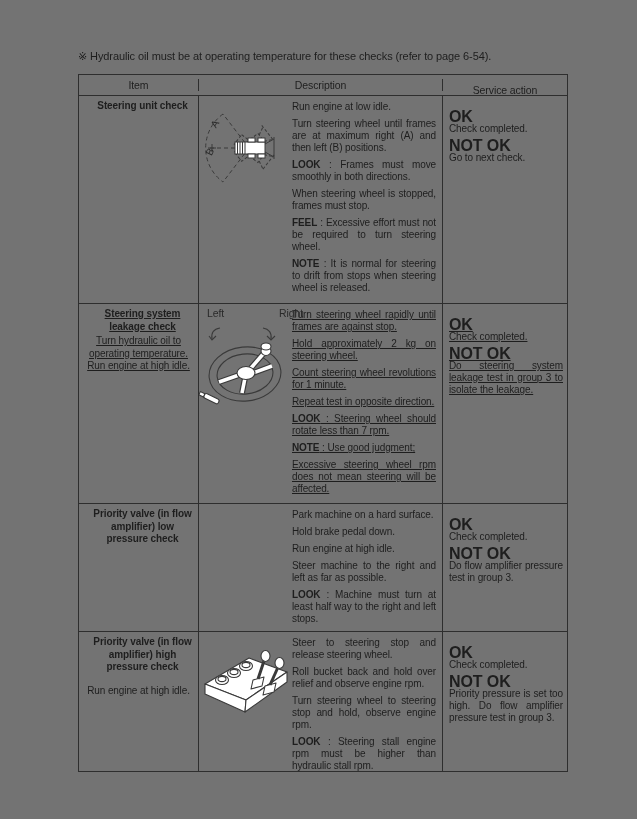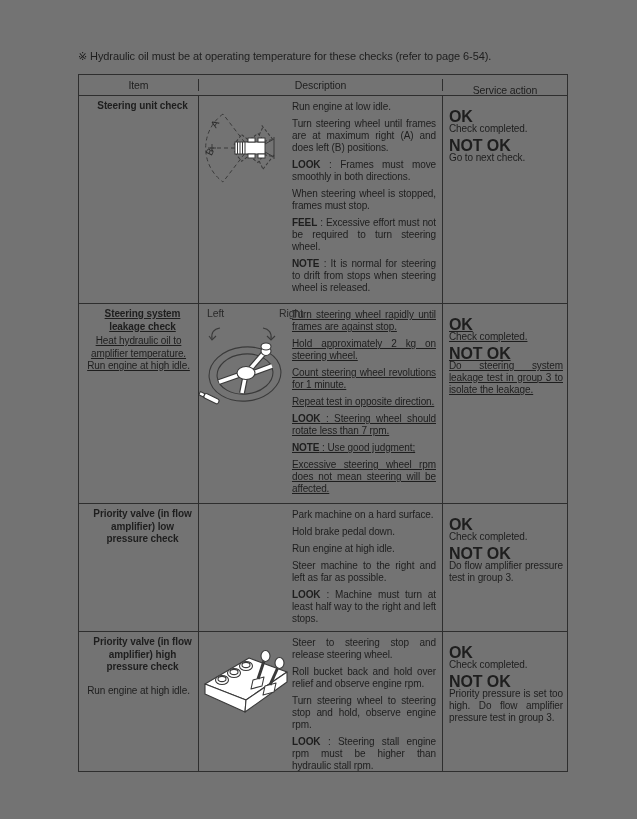--- a/index.html
+++ b/index.html
@@ -89,21 +89,21 @@
                 <rect x="59" y="52" width="7" height="4" fill="#fff"></rect>
                 <path d="M 66 42 L 75 37 M 66 50 L 75 55 M 75 35 L 75 57"></path>
               </g>
             </g>
           </svg>
           <span class="illus-label lbl-rot" style="left:13px;top:22px;transform:rotate(-58deg);">A</span>
           <span class="illus-label lbl-rot" style="left:8px;top:50px;transform:rotate(-64deg);">B</span>
         </div>
         <div class="desc-text">
           <p class="para"><b></b><span>Run engine at low idle.</span></p>
-          <p class="para"><b></b><span>Turn steering wheel until frames are at maximum right (A) and does left (B) positions.</span></p>
+          <p class="para"><b></b><span>Turn steering wheel until frames are at maximum right (A) and then left (B) positions.</span></p>
           <p class="para"><b>LOOK</b><span> : Frames must move smoothly in both directions.</span></p>
           <p class="para"><b></b><span>When steering wheel is stopped, frames must stop.</span></p>
           <p class="para"><b>FEEL</b><span> : Excessive effort must not be required to turn steering wheel.</span></p>
           <p class="para"><b>NOTE</b><span> : It is normal for steering to drift from stops when steering wheel is released.</span></p>
         </div>
       </div>
       <div class="td col-svc">
         <div class="svc-block">
           <div class="svc-label">OK</div>
           <div class="svc-text">Check completed.</div>
@@ -111,21 +111,21 @@
         <div class="svc-block">
           <div class="svc-label">NOT OK</div>
           <div class="svc-text">Go to next check.</div>
         </div>
       </div>
     </div>
 
     <div class="tr row2">
       <div class="td col-item">
         <div class="item-title">Steering system leakage check</div>
-        <div class="item-line">Heat hydraulic oil to amplifier temperature.</div>
+        <div class="item-line">Turn hydraulic oil to operating temperature.</div>
         <div class="item-line">Run engine at high idle.</div>
       </div>
       <div class="td col-desc">
         <div class="illus">
           <svg width="92" height="100" viewBox="0 0 92 100" style="margin-top:8px">
             <g stroke="#3a3a3a" fill="none" stroke-width="1.1">
               <path d="M 21 16 C 15 17 12 21 13 27"></path>
               <path d="M 10 24 L 13 28 L 17 24"></path>
               <path d="M 64 16 C 70 17 73 21 72 27"></path>
               <path d="M 68 24 L 72 28 L 76 24"></path>

